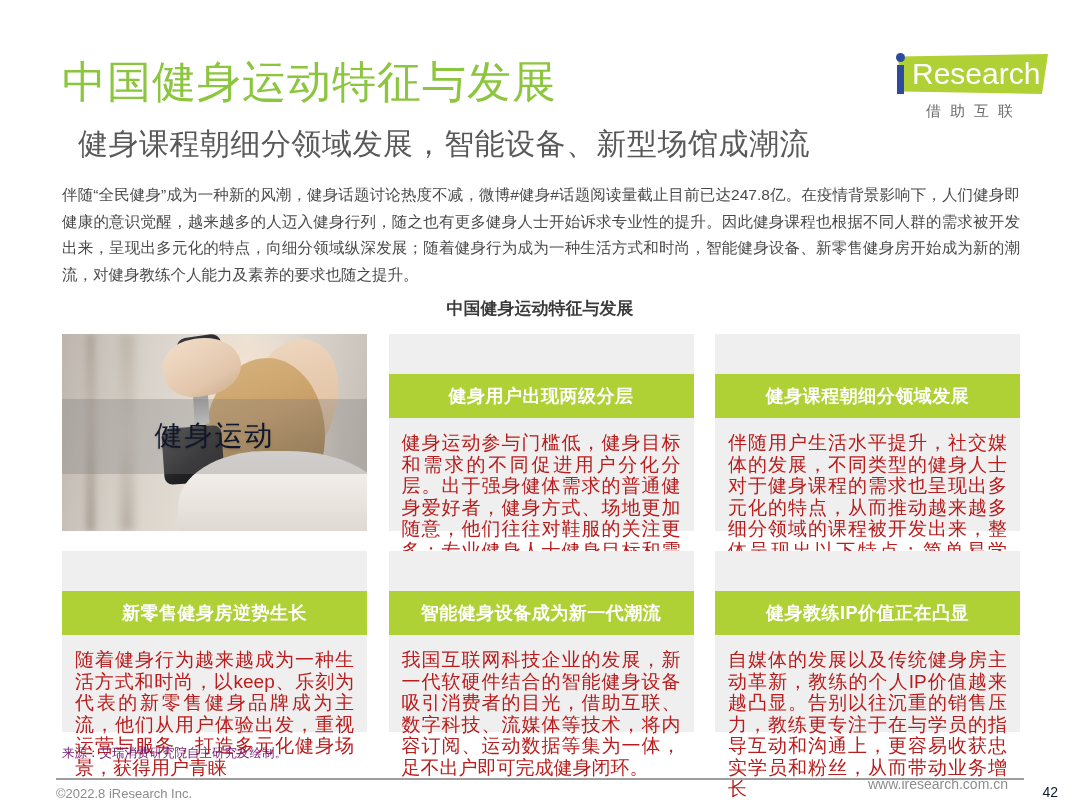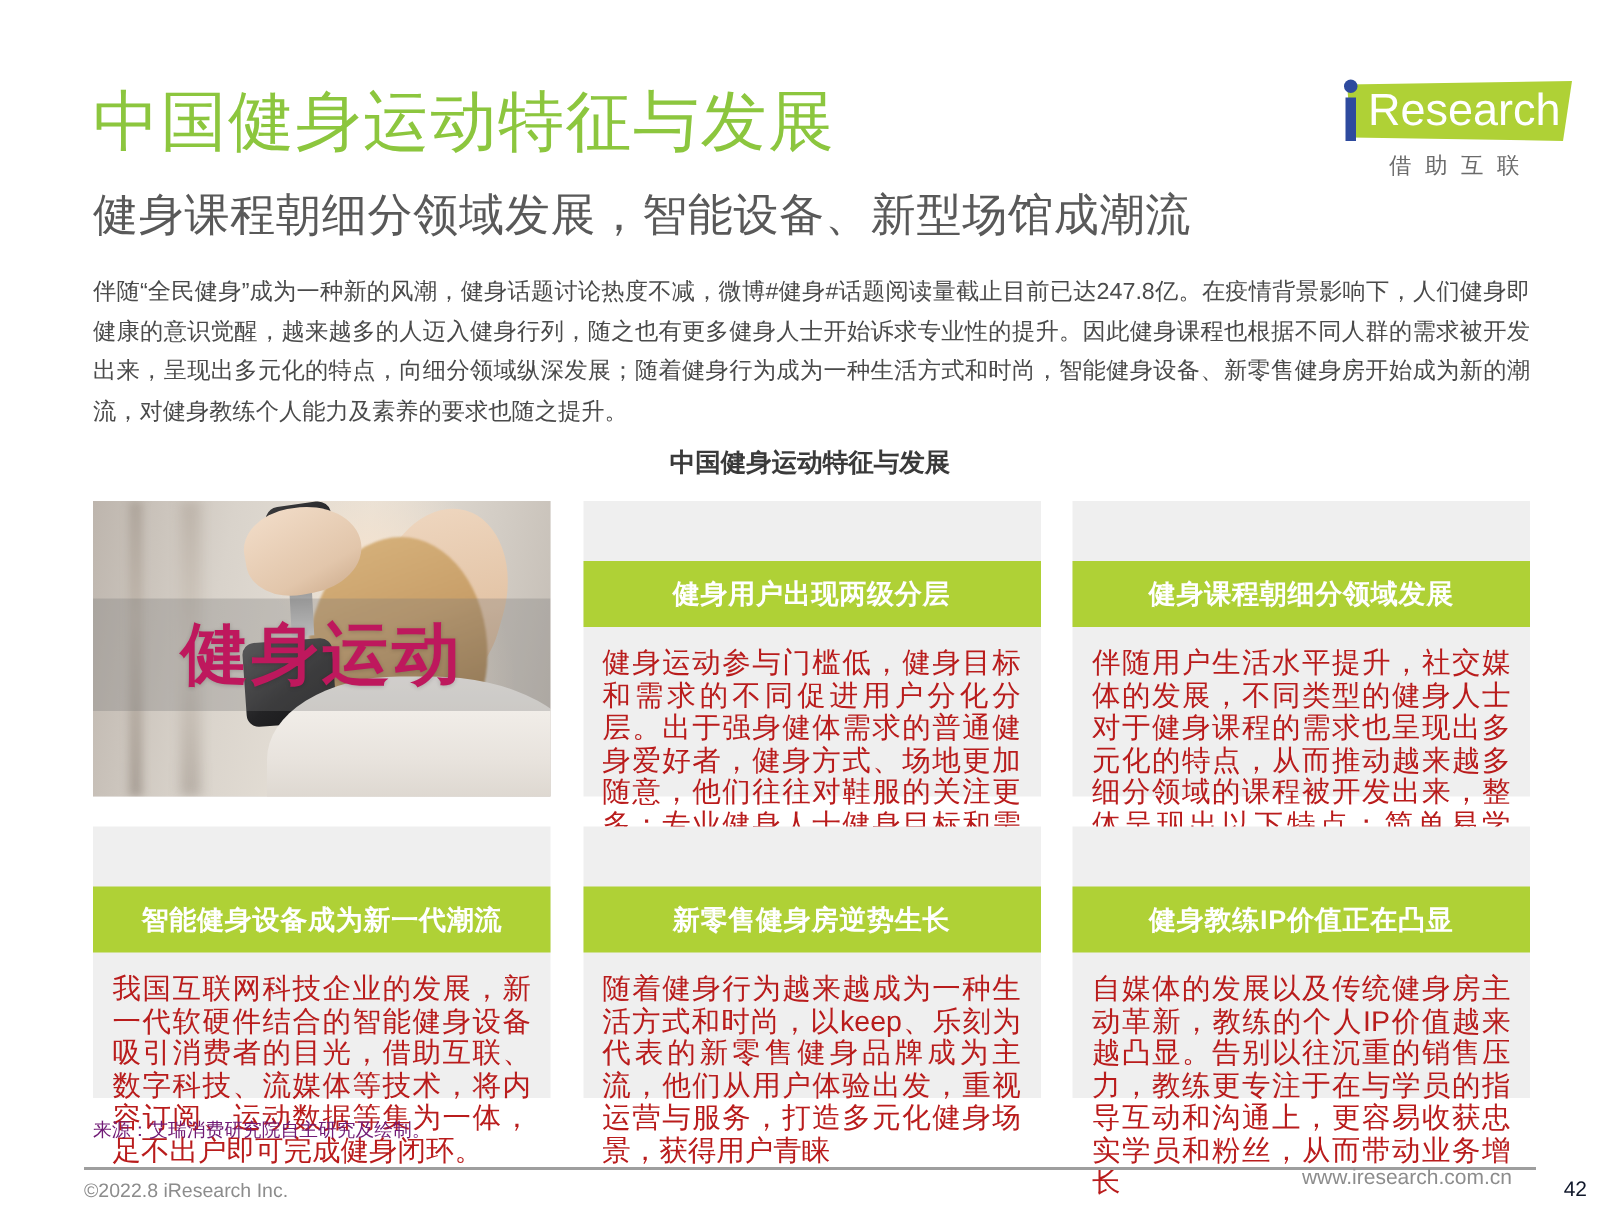--- a/index.html
+++ b/index.html
@@ -36,21 +36,21 @@
     top: 54px;
     font-size: 44px;
     line-height: 56px;
     font-weight: 400;
     color: #8CC63E;
     letter-spacing: 1px;
     white-space: nowrap;
   }
   .page-subtitle {
     position: absolute;
-    left: 62px;
+    left: 78px;
     top: 124px;
     font-size: 30px;
     line-height: 40px;
     font-weight: 400;
     color: #595959;
     letter-spacing: 0.5px;
     white-space: nowrap;
   }
 
   
@@ -277,25 +277,24 @@
   }
   .photo-caption {
     position: absolute;
     left: 0;
     top: 33%;
     width: 100%;
     height: 38%;
     display: flex;
     align-items: center;
     justify-content: center;
-    color: #be185d;
-    font-size: 45px;
+    color: #0f172a;
+    font-size: 28px;
     letter-spacing: 2px;
     text-shadow: 0 1px 3px rgba(0,0,0,.18);
-    font-weight: bold;
   }
 
   
   .card {
     width: 305px;
     height: 100%;
     display: flex;
     flex-direction: column;
     background: #EFEFEF;
   }
@@ -422,29 +421,29 @@
           <div class="card-body">伴随用户生活水平提升，社交媒体的发展，不同类型的健身人士对于健身课程的需求也呈现出多元化的特点，从而推动越来越多细分领域的课程被开发出来，整体呈现出以下特点：简单易学型、趣味型、社交型、专业训练型</div>
         </div>
       </div>
 
     </div>
 
     <div class="row row-bottom">
 
       <div class="cell">
         <div class="card">
+          <div class="card-head">新零售健身房逆势生长</div>
+          <div class="card-body">随着健身行为越来越成为一种生活方式和时尚，以keep、乐刻为代表的新零售健身品牌成为主流，他们从用户体验出发，重视运营与服务，打造多元化健身场景，获得用户青睐</div>
+        </div>
+      </div>
+
+      <div class="cell">
+        <div class="card">
           <div class="card-head">智能健身设备成为新一代潮流</div>
           <div class="card-body">我国互联网科技企业的发展，新一代软硬件结合的智能健身设备吸引消费者的目光，借助互联、数字科技、流媒体等技术，将内容订阅、运动数据等集为一体，足不出户即可完成健身闭环。</div>
-        </div>
-      </div>
-
-      <div class="cell">
-        <div class="card">
-          <div class="card-head">新零售健身房逆势生长</div>
-          <div class="card-body">随着健身行为越来越成为一种生活方式和时尚，以keep、乐刻为代表的新零售健身品牌成为主流，他们从用户体验出发，重视运营与服务，打造多元化健身场景，获得用户青睐</div>
         </div>
       </div>
 
       <div class="cell">
         <div class="card">
           <div class="card-head">健身教练IP价值正在凸显</div>
           <div class="card-body">自媒体的发展以及传统健身房主动革新，教练的个人IP价值越来越凸显。告别以往沉重的销售压力，教练更专注于在与学员的指导互动和沟通上，更容易收获忠实学员和粉丝，从而带动业务增长</div>
         </div>
       </div>
 

